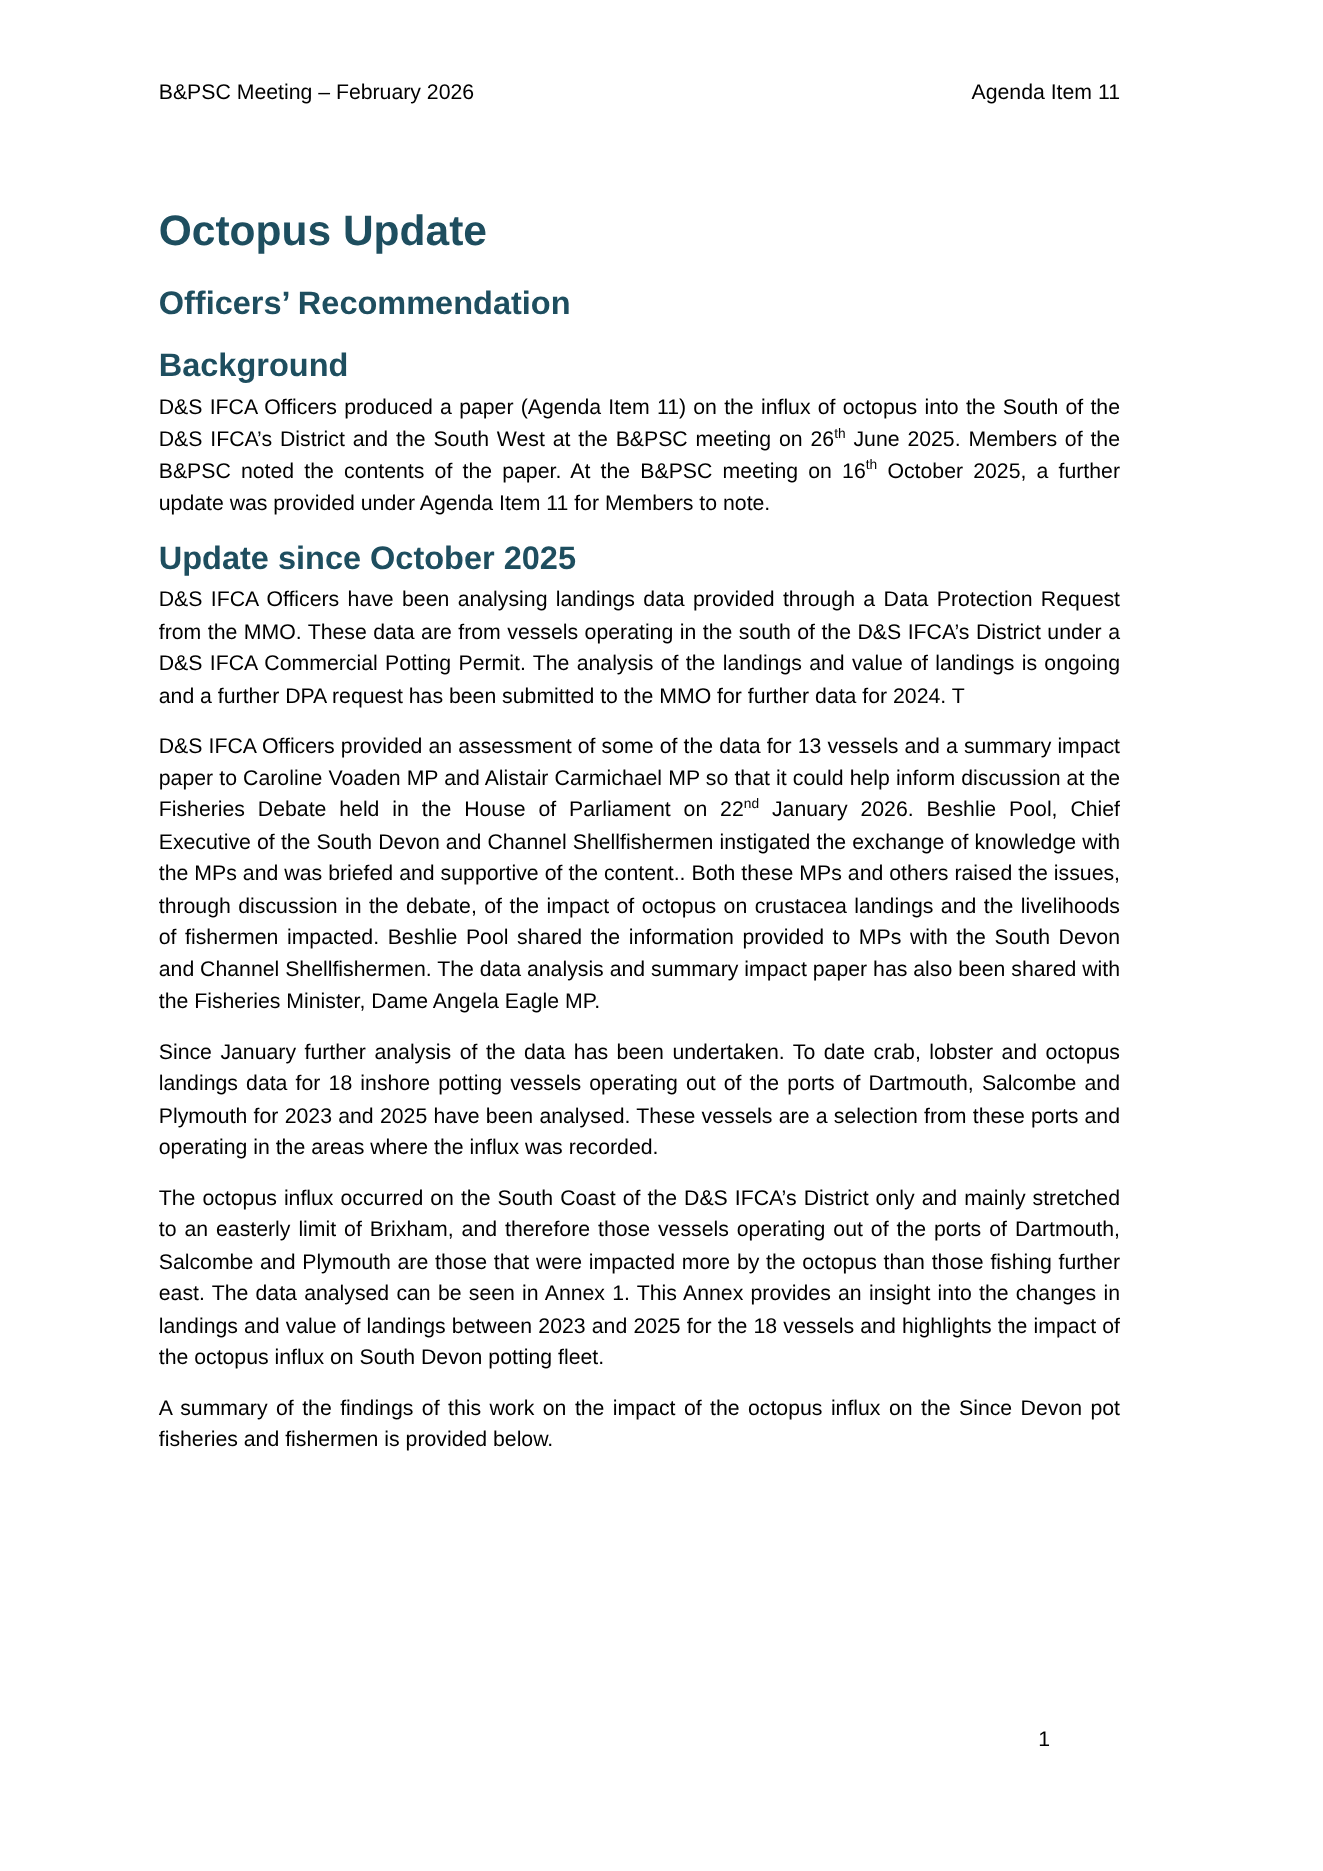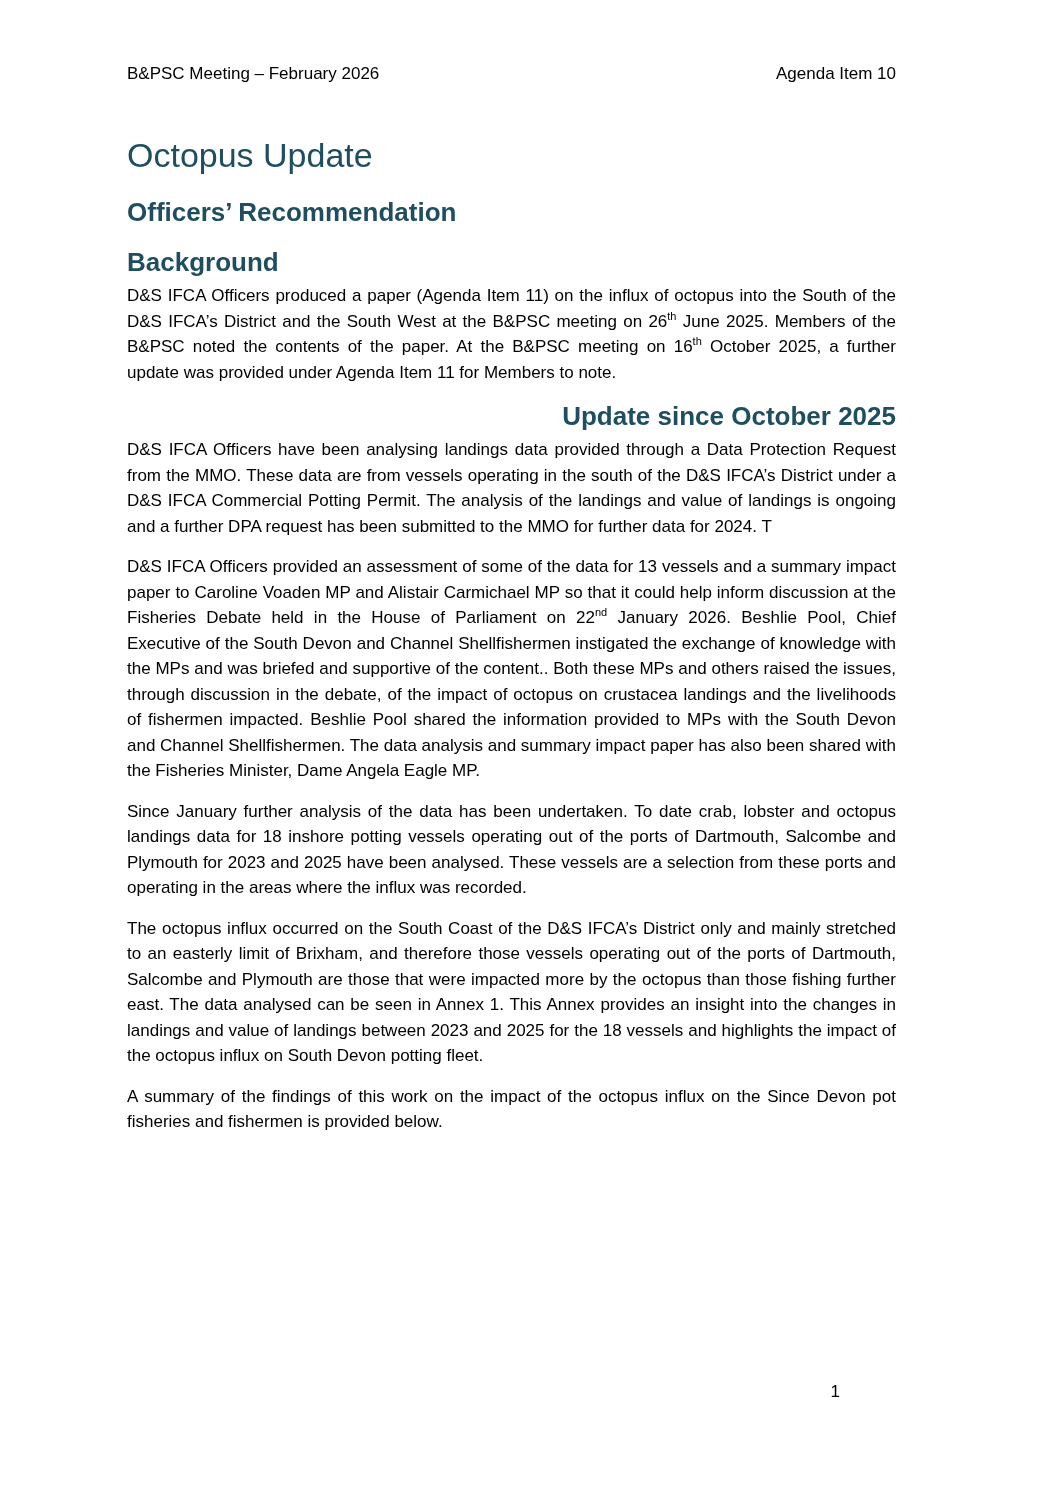--- a/index.html
+++ b/index.html
@@ -17,35 +17,35 @@
     position:relative;
   }
   .doc-header {
     display:flex;
     justify-content:space-between;
     align-items:baseline;
     font-size:17px;
     line-height:22px;
   }
   .doc-title {
-    margin-top:50px;
+    margin-top:80px;
     font-size:34px;
     line-height:41px;
-    font-weight:400;
+    font-weight:700;
     color:var(--heading-color, #1e4e5f);
   }
   .section-heading {
     font-size:26px;
     line-height:32px;
     font-weight:700;
     color:var(--heading-color, #1e4e5f);
   }
   .heading-rec { margin-top:20px; }
   .heading-bg  { margin-top:18px; }
-  .heading-upd { margin-top:13px;text-align:right; }
+  .heading-upd { margin-top:13px; }
   .rec-box {
     margin-top:12px;
     border:2px solid #000000;
     padding:7px 12px 7px 12px;
     font-size:17px;
     line-height:25px;
     font-weight:bold;
     text-align:justify;
   }
   .body-para {
@@ -70,21 +70,21 @@
     text-align:right;
   }
 </style>
 </head>
 <body style="--heading-color: #1e4e5f; color: rgb(0, 0, 0);">
 
 <div class="page">
 
   <div class="doc-header">
     <span>B&amp;PSC Meeting – February 2026</span>
-    <span>Agenda Item 10</span>
+    <span>Agenda Item 11</span>
   </div>
 
   <h1 class="doc-title">Octopus Update</h1>
 
   <h2 class="section-heading heading-rec">Officers’ Recommendation</h2>
 
 
   <h2 class="section-heading heading-bg">Background</h2>
 
   <p class="body-para"><span>D&amp;S IFCA Officers produced a paper (Agenda Item 11) on the influx of octopus into the South of the D&amp;S IFCA’s District and the South West at the B&amp;PSC meeting on 26</span><sup>th</sup><span> June 2025. Members of the B&amp;PSC noted the contents of the paper. At the B&amp;PSC meeting on 16</span><sup>th</sup><span> October 2025, a further update was provided under Agenda Item 11 for Members to note.</span></p>

